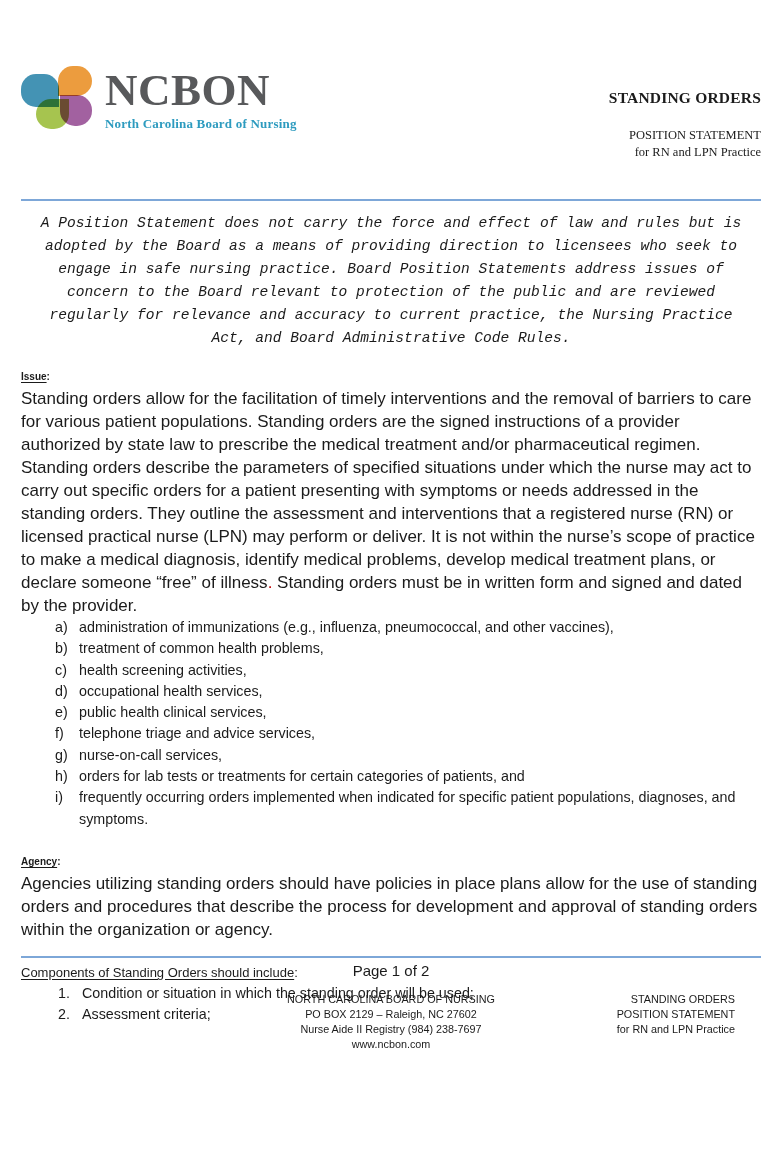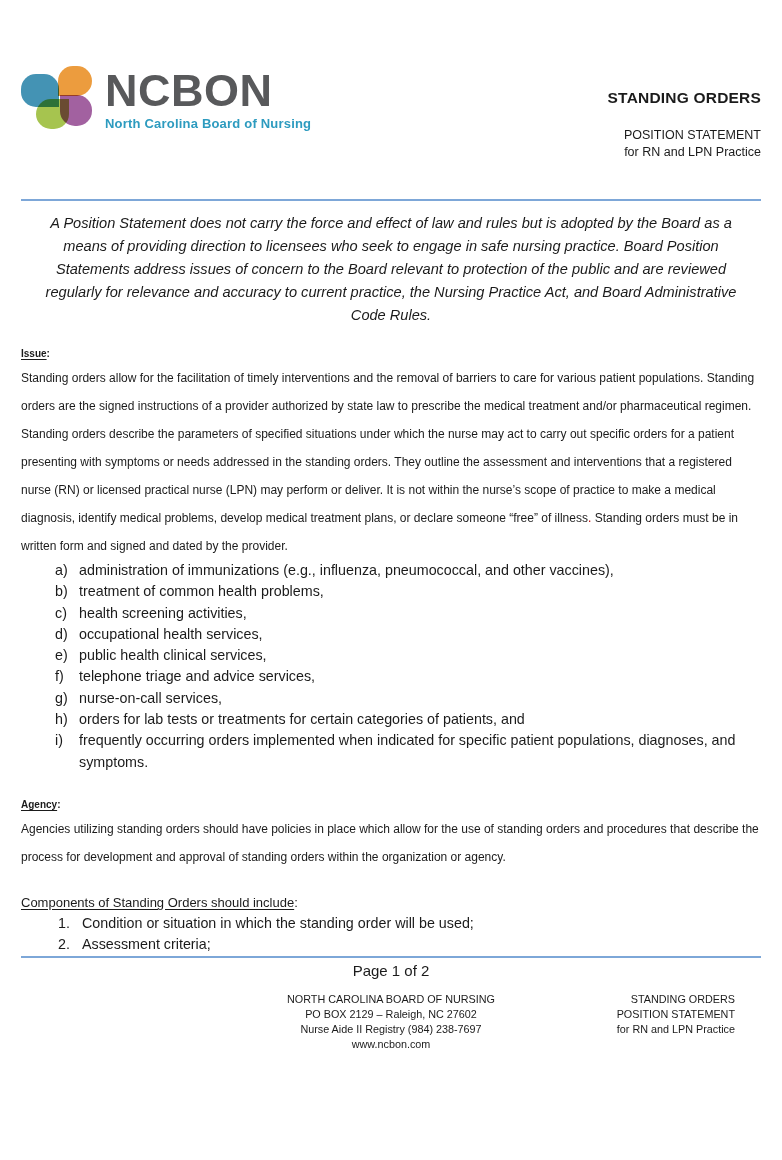--- a/index.html
+++ b/index.html
@@ -8,21 +8,21 @@
     width: 782px; height: 1160px;
     background: #ffffff;
     font-family: "Liberation Sans", sans-serif;
     color: #1b1b1b;
     overflow: hidden;
     position: relative;
   }
   .page { padding: 0 21px; }
 
   
-  .header-row { display: flex; justify-content: space-between; align-items: flex-start; margin-top: 66px; }
+  .header-row { display: flex; justify-content: space-between; align-items: flex-start; margin-top: 66px; font-family: Liberation Serif, serif; }
   .logo { display: flex; align-items: flex-start; }
   .petals { position: relative; width: 76px; height: 68px; flex: none; }
   .petal { position: absolute; mix-blend-mode: multiply; }
   .petal-blue   { left: 0;    top: 8px;  width: 38px; height: 33px; background: #4493b4; border-radius: 15px 15px 0 15px; }
   .petal-orange { left: 37px; top: 0;    width: 34px; height: 30px; background: #ec9c3e; border-radius: 15px 15px 15px 0; }
   .petal-green  { left: 15px; top: 33px; width: 33px; height: 30px; background: #a6c44f; border-radius: 15px 0 15px 15px; }
   .petal-purple { left: 39px; top: 29px; width: 32px; height: 31px; background: #a261a0; border-radius: 0 15px 15px 15px; }
   .logo-text { margin-left: 8px; margin-top: 2px; }
   .logo-acronym { font-size: 45px; line-height: 1.0; font-weight: 700; color: #58595b; letter-spacing: 0.5px; }
   .logo-tagline { font-size: 13px; font-weight: 700; color: #2d9bbf; margin-top: 3px; letter-spacing: 0.2px; }
@@ -33,27 +33,28 @@
 
   .rule { height: 0; border: none; border-top: 2px solid #7da7d8; margin: 38px 0 0 0; }
 
   
   .preamble {
     margin: 11px 18px 0 18px;
     text-align: center;
     font-style: italic;
     font-size: 14.6px;
     line-height: 23px;
+    font-family: Liberation Mono, monospace;
   }
 
   
   .section-heading { margin-top: 16px; font-size: 10px; font-weight: 700; line-height: 21px; }
   .section-heading .u, .plain-heading .u { text-decoration: underline; text-underline-offset: 2px; }
   .plain-heading { margin-top: 21px; font-size: 13px; font-weight: 400; line-height: 21px; }
-  .para { font-size: 12px; line-height: 28px; }
+  .para { font-size: 17px; line-height: 23px; }
   .para.gap { margin-top: 21px; }
   .red { color: #c00000; }
 
   .li { display: flex; font-size: 14.3px; line-height: 21.3px; padding-left: 34px; }
   .li .li-marker { width: 24px; flex: none; }
   .li .li-text { flex: 1; }
   .li-num { display: flex; font-size: 14.3px; line-height: 21.3px; padding-left: 37px; }
   .li-num .li-marker { width: 24px; flex: none; }
   .li-num .li-text { flex: 1; }
 
@@ -132,21 +133,21 @@
         <span class="li-marker">h)</span>
         <span class="li-text">orders for lab tests or treatments for certain categories of patients, and</span>
       </div>
     <div class="li">
         <span class="li-marker">i)</span>
         <span class="li-text">frequently occurring orders implemented when indicated for specific patient populations, diagnoses, and symptoms.</span>
       </div>
   </div>
 
   <div class="section-heading" style="margin-top:21px"><span class="u">Agency</span><span>:</span></div>
-  <div class="para">Agencies utilizing standing orders should have policies in place which allow for the use of standing orders and procedures that describe the process for development and approval of standing orders within the organization or agency.</div>
+  <div class="para">Agencies utilizing standing orders should have policies in place plans allow for the use of standing orders and procedures that describe the process for development and approval of standing orders within the organization or agency.</div>
 
   <div class="plain-heading"><span class="u">Components of Standing Orders should include</span><span>:</span></div>
   <div>
     <div class="li-num">
         <span class="li-marker">1.</span>
         <span class="li-text">Condition or situation in which the standing order will be used;</span>
       </div>
     <div class="li-num">
         <span class="li-marker">2.</span>
         <span class="li-text">Assessment criteria;</span>

